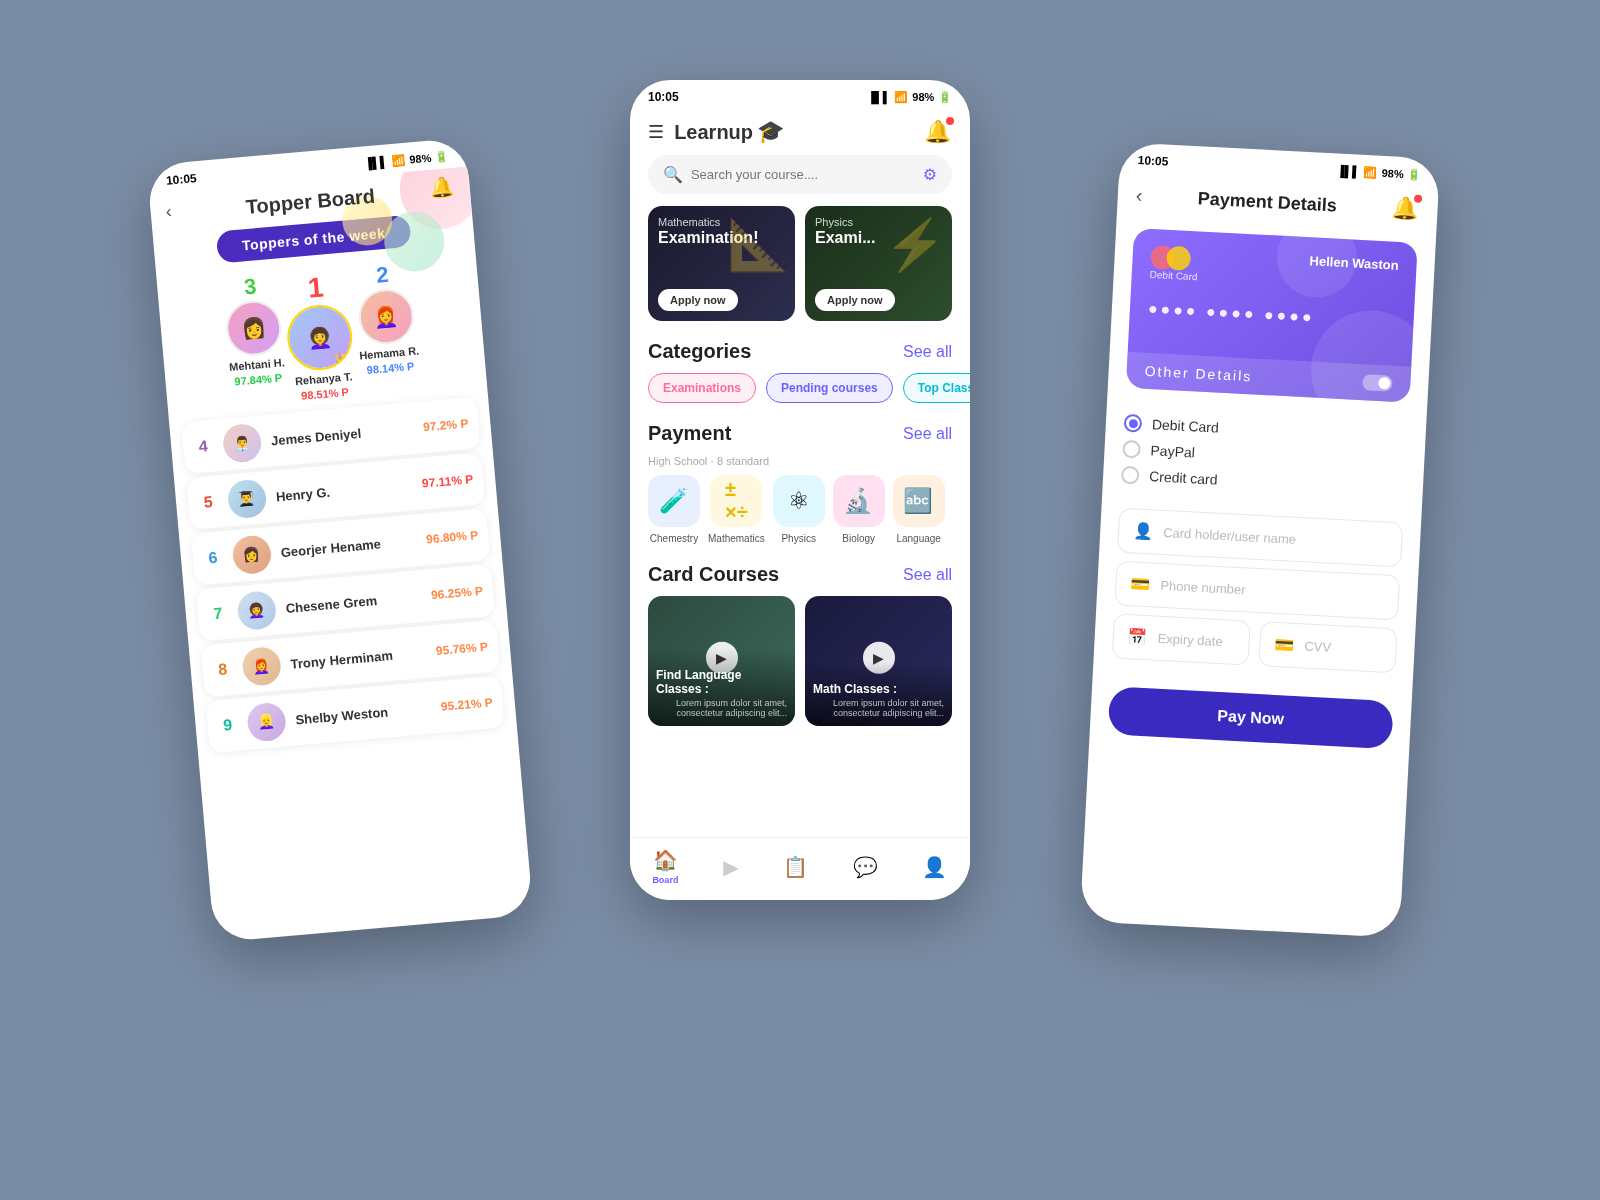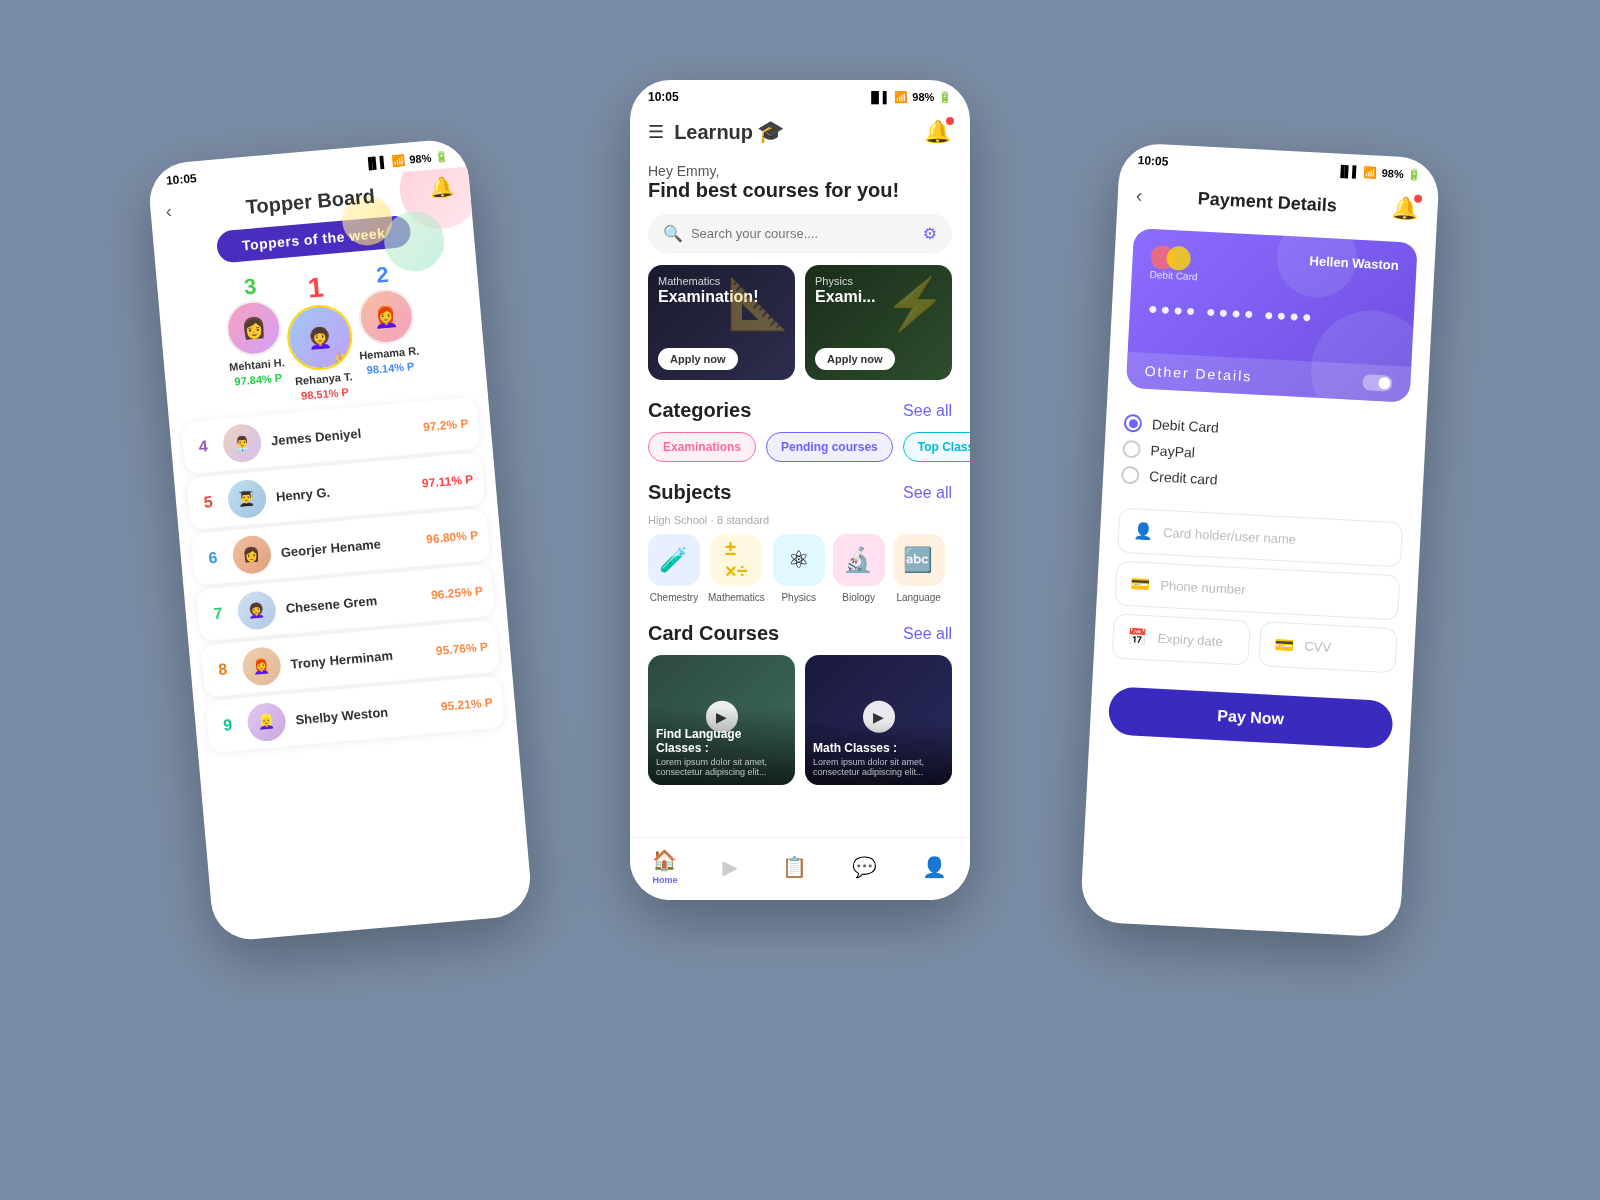--- a/index.html
+++ b/index.html
@@ -485,20 +485,21 @@
     .course-card-title {
       color: white;
       font-size: 12px;
       font-weight: 700;
     }
 
     .course-card-desc {
       color: rgba(255,255,255,0.7);
       font-size: 9px;
       margin-top: 2px;
+      text-align: right;
     }
 
     .play-btn {
       position: absolute;
       top: 50%;
       left: 50%;
       transform: translate(-50%, -60%);
       width: 32px;
       height: 32px;
       background: rgba(255,255,255,0.9);
@@ -870,24 +871,20 @@
       <div style="display:flex;gap:10px;align-items:center;">
         <span class="menu-icon">☰</span>
         <div class="logo">
           <span>Learnup</span>
           <span class="logo-cap">🎓</span>
         </div>
       </div>
       <span style="font-size:22px;color:#6c63ff;position:relative;">🔔<span style="position:absolute;top:-2px;right:-2px;width:8px;height:8px;background:#ff4444;border-radius:50%;display:block;"></span></span>
     </div>
 
-    <div class="hero-text">
-      <p>Hey Emmy,</p>
-      <h2>Find best courses for you!</h2>
-    </div>
 
     <div class="search-bar">
       <span>🔍</span>
       <input type="text" placeholder="Search your course...." style="">
       <span class="filter-icon">⚙</span>
     </div>
 
     <div class="course-banners">
       <div class="course-banner banner-math">
         <div class="banner-text">
@@ -911,21 +908,21 @@
       <span class="section-title">Categories</span>
       <span class="see-all">See all</span>
     </div>
     <div class="categories-row">
       <span class="cat-chip cat-examinations">Examinations</span>
       <span class="cat-chip cat-pending">Pending courses</span>
       <span class="cat-chip cat-top">Top Class</span>
     </div>
 
     <div class="section-header">
-      <span class="section-title">Subjects</span>
+      <span class="section-title">Payment</span>
       <span class="see-all">See all</span>
     </div>
     <p class="subjects-subtitle">High School · 8 standard</p>
     <div class="subjects-row">
       <div class="subject-item">
         <div class="subject-icon sub-chemistry">🧪</div>
         <span class="subject-label">Chemestry</span>
       </div>
       <div class="subject-item">
         <div class="subject-icon sub-math" style="font-size:20px;font-weight:700;color:#e6b800;">±<br>×÷</div>
@@ -962,21 +959,21 @@
         <div class="course-card-overlay">
           <div class="course-card-title">Math Classes :</div>
           <div class="course-card-desc">Lorem ipsum dolor sit amet, consectetur adipiscing elit...</div>
         </div>
       </div>
     </div>
 
     <div class="bottom-nav">
       <div class="nav-item active">
         <span>🏠</span>
-        <span class="nav-label">Home</span>
+        <span class="nav-label">Board</span>
       </div>
       <div class="nav-item">
         <span>▶</span>
       </div>
       <div class="nav-item">
         <span>📋</span>
       </div>
       <div class="nav-item">
         <span>💬</span>
       </div>

